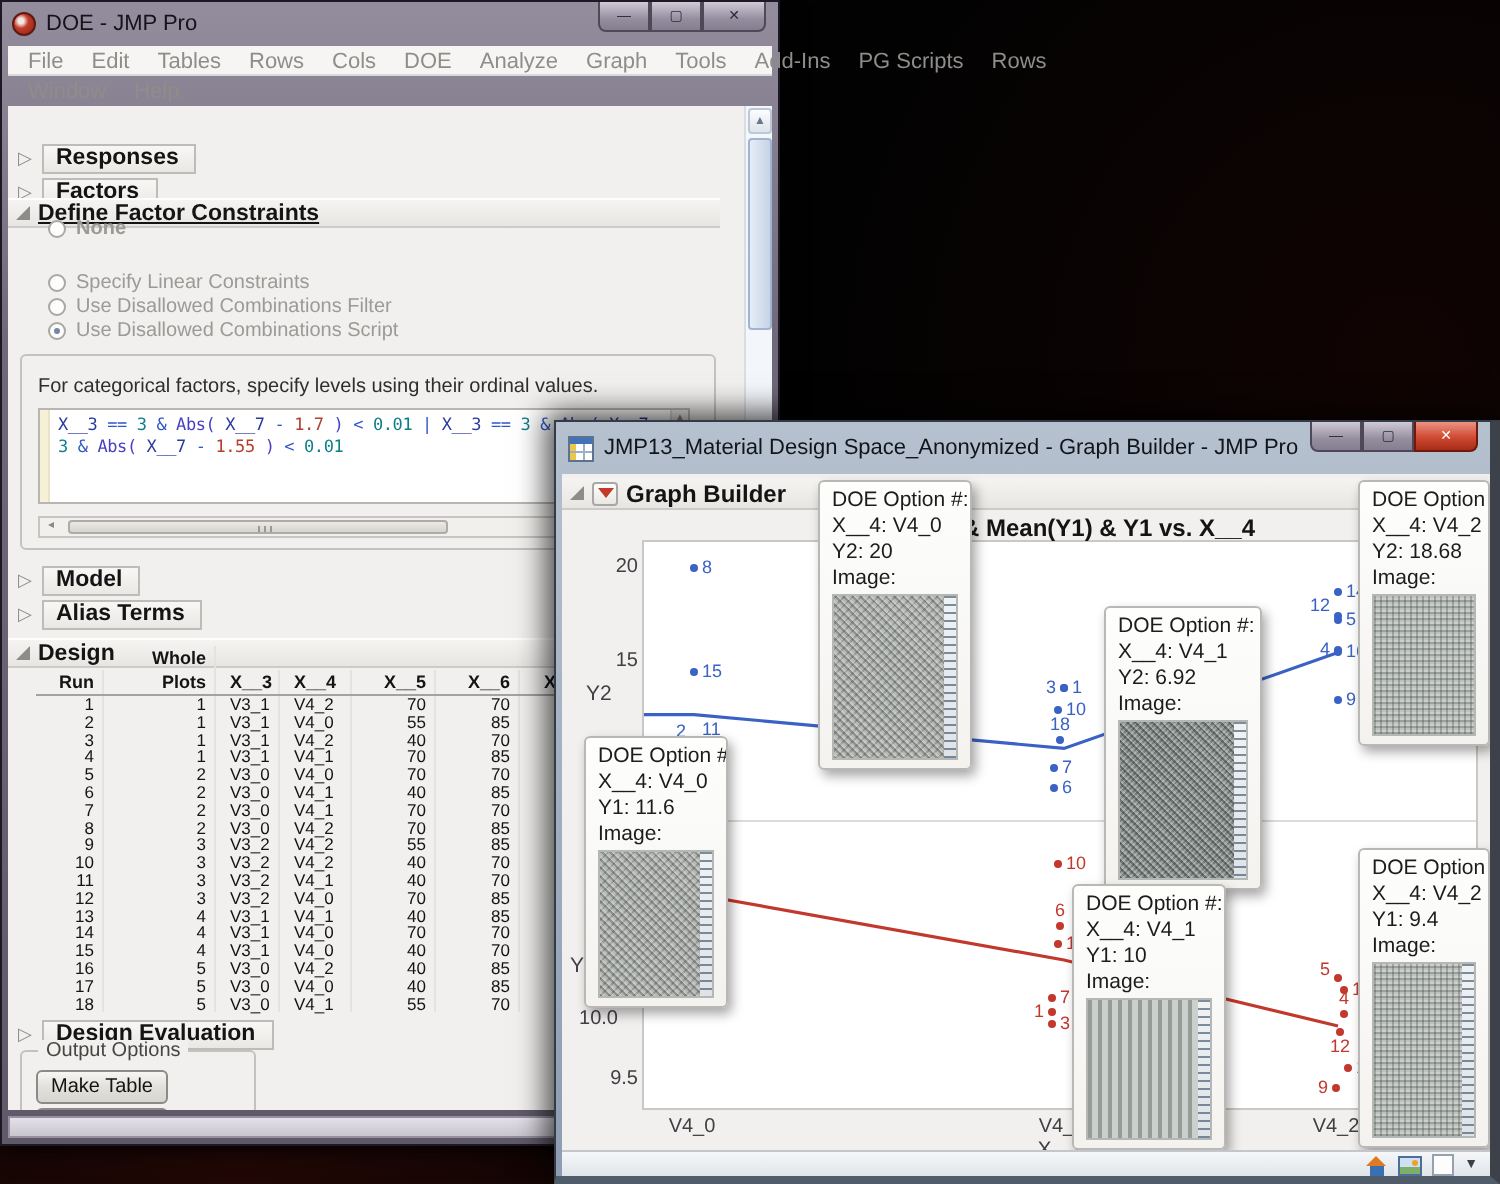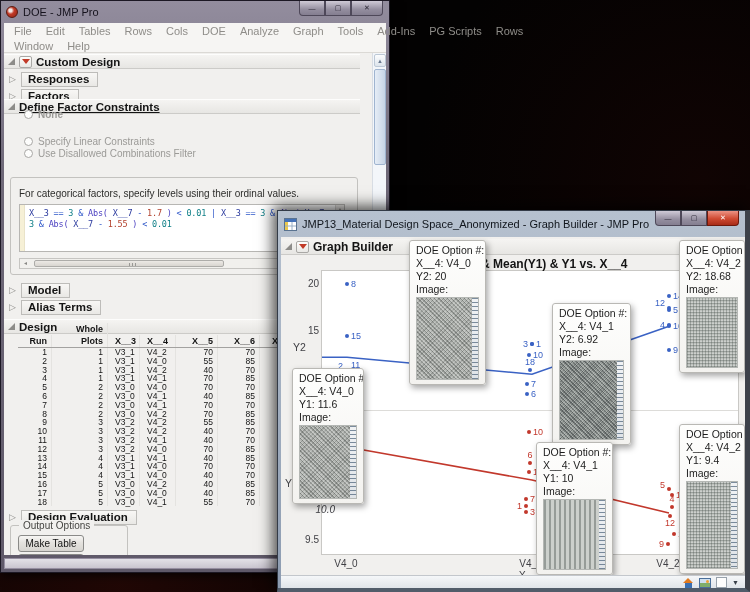--- a/index.html
+++ b/index.html
@@ -20,21 +20,21 @@
   .appicon { width:12px; height:12px; border-radius:6px;
              background:radial-gradient(circle at 35% 35%, #f2e8e6 15%, #c23b28 40%, #8e2417);
              border:1px solid #5d1a10; flex:none; }
   .btngroup { position:absolute; right:6px; top:0; display:flex; }
   .cbtn { width:26px; height:15px; display:flex; align-items:center; justify-content:center;
           font-size:7px; color:#2c2836; background:linear-gradient(#cfcad6,#948e9f 60%,#847e90);
           border:1px solid #4e4859; border-top:none; }
   .cbtn:first-child { border-radius:0 0 0 4px; }
   .cbtn:last-child { border-radius:0 0 4px 0; width:32px; }
   .w2 .cbtn.close { background:linear-gradient(#ec9384,#cf4a32 55%,#a82c18); color:#fff; border-color:#6e190c; }
-  .menubar { position:absolute; left:3px; right:3px; top:22px; height:30px; background:#f6f5f3;
+  .menubar { position:absolute; left:3px; right:3px; top:22px; height:15px; background:#f6f5f3;
              border-bottom:1px solid #dbd9d5; font-size:11px; color:#8f8d89; }
   .mrow { display:flex; height:15px; align-items:center; padding-left:3px; }
   .mi { padding:0 7px; white-space:nowrap; }
   .content1 { position:absolute; left:3px; right:3px; top:52px; bottom:17px; background:#f1f0ee;
               overflow:hidden; }
   .w1bottom { position:absolute; left:3px; right:3px; bottom:3px; height:11px;
               background:linear-gradient(#e3e1e7,#c9c5cf); border:1px solid #968fa1; }
 
   
   .obar { position:absolute; left:0; height:15px; display:flex; align-items:center; gap:4px;
@@ -207,27 +207,20 @@
           <span class="mi">PG Scripts</span>
           <span class="mi">Rows</span>
         </div>
       <div class="mrow" id="menu2">
           <span class="mi">Window</span>
           <span class="mi">Help</span>
         </div>
     </div>
 
     <div class="content1">
-      <div class="obar" style="top:1px; width:356px;">
-        <span class="tri-exp"></span>
-        <span class="redtri">
-            <i></i>
-          </span>
-        <span>Custom Design</span>
-      </div>
       <div class="obox-row" style="top:19px;">
         <span class="tri-col">▷</span>
         <span class="obox">Responses</span>
       </div>
       <div class="obox-row" style="top:36px;">
         <span class="tri-col">▷</span>
         <span class="obox">Factors</span>
       </div>
       <div class="obar" style="top:46px; width:356px;text-decoration:underline;">
         <span class="tri-exp"></span>
@@ -461,20 +454,24 @@
           <span class="rc"></span>
           <span class="rlabel">None</span>
         </div>
         <div class="radio-row" style="top: 83px;">
           <span class="rc"></span>
           <span class="rlabel">Specify Linear Constraints</span>
         </div>
         <div class="radio-row" style="top: 95px;">
           <span class="rc"></span>
           <span class="rlabel">Use Disallowed Combinations Filter</span>
+        </div>
+        <div class="radio-row" style="top: 107px;">
+          <span class="rc sel"></span>
+          <span class="rlabel">Use Disallowed Combinations Script</span>
         </div>
       </div>
     <div class="w1bottom"></div>
   </div>
 
   <div class="w2">
     <div class="tbar2">
       <svg width="13" height="13">
         <rect x="0.5" y="0.5" width="12" height="12" fill="#fff" stroke="#5a7390"></rect>
         <rect x="1" y="1" width="11" height="3" fill="#4472b8"></rect>
@@ -594,21 +591,21 @@
               <span class="bod"></span>
             </span>
           <span class="imgic"></span>
           <span class="chk"></span>
           <span class="ddarr">▼</span>
         </span>
       </div>
     <div class="ytick" style="left: 12px; top: 41px;">20</div>
         <div class="ytick" style="left: 12px; top: 88px;">15</div>
         <div class="axlab" style="left: 12px; top: 104px;">Y2</div>
-        <div class="ytick" style="left: 28px; top: 267px; font-style: italic;">10.0</div>
+        <div class="ytick" style="left: 2px; top: 267px;">10.0</div>
         <div class="ytick" style="left: 12px; top: 297px;">9.5</div>
         <div class="axlab" style="left: 4px; top: 240px;">Y</div>
         <div class="xtick" style="left: 48px;">V4_0</div>
         <div class="xtick" style="left: 233px;">V4_1</div>
         <div class="xtick" style="left: 370px;">V4_2</div>
         <div class="tip" style="left: 128px; top: 3px; width: 77px; height: 145px;">
           <div class="tline">DOE Option #: 8</div>
           <div class="tline">X__4: V4_0</div>
           <div class="tline">Y2: 20</div>
           <div class="tline">Image:</div>

